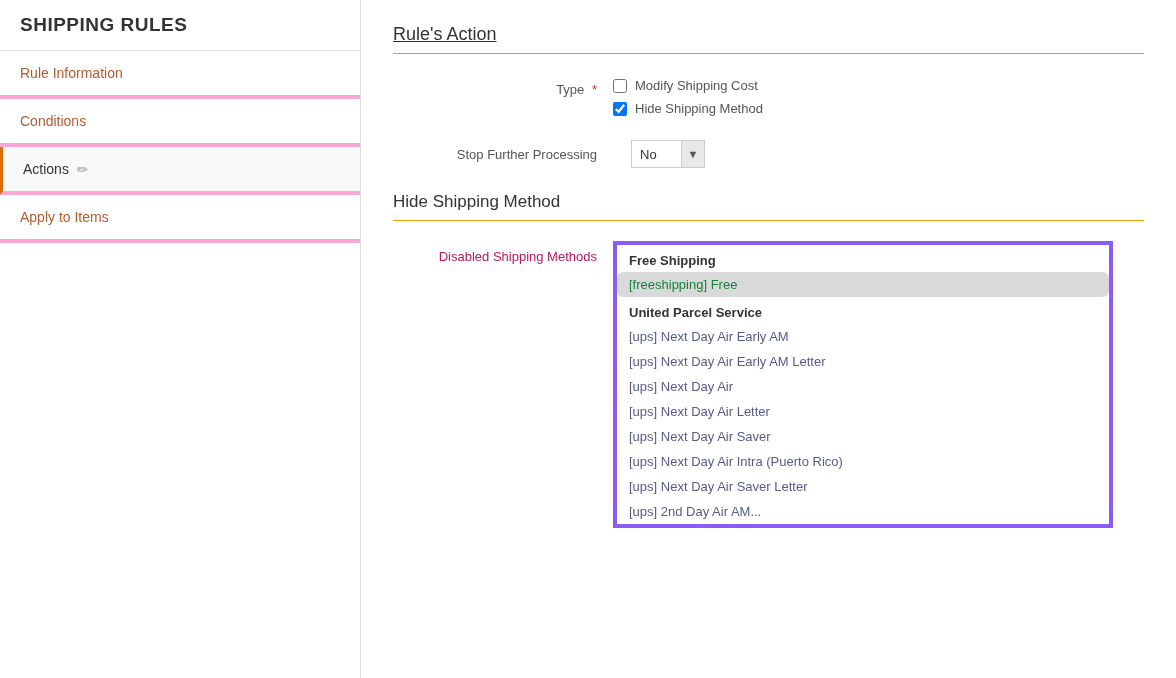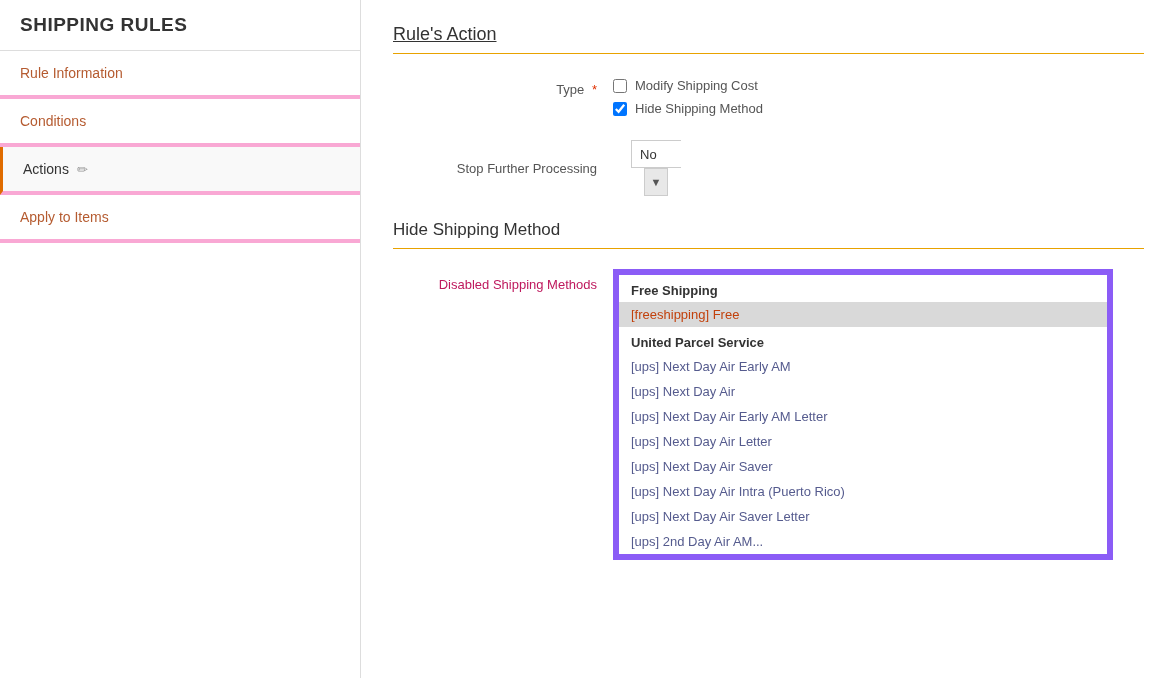--- a/index.html
+++ b/index.html
@@ -118,21 +118,20 @@
       width: 220px;
       min-width: 220px;
       text-align: right;
       padding-right: 16px;
       color: #555;
       font-size: 13px;
     }
     .select-wrapper {
       display: flex;
       align-items: center;
-      flex-direction: column;
     }
     .select-no {
       border: 1px solid #ccc;
       background: #fff;
       padding: 4px 8px;
       font-size: 13px;
       color: #333;
       min-width: 50px;
       border-right: none;
       height: 28px;
@@ -172,21 +171,21 @@
       width: 220px;
       min-width: 220px;
       text-align: right;
       padding-right: 16px;
       padding-top: 8px;
       color: #be185d;
       font-size: 13px;
     }
     .methods-list {
       flex: 1;
-      border: 6px solid #8b5cf6;
+      border: 4px solid #8b5cf6;
       background: #fff;
       font-size: 13px;
       max-height: 310px;
       overflow-y: auto;
       min-width: 500px;
       max-width: 500px;
     }
     .methods-group-header {
       font-weight: bold;
       color: #333;
@@ -194,21 +193,22 @@
       font-size: 13px;
     }
     .methods-item {
       padding: 5px 12px;
       color: #555b8e;
       cursor: pointer;
       font-size: 13px;
     }
     .methods-item.selected {
       background: #d9d9d9;
-      color: #c2410c;
+      color: #15803d;
+      border-radius: 6px;
     }
   </style>
 </head>
 <body>
 
 <div class="layout">
 
   <div class="sidebar">
     <div class="sidebar-header">
       <span>SHIPPING RULES</span>
@@ -259,22 +259,22 @@
 
     <div class="disabled-methods-row">
       <div class="disabled-methods-label">
         <span>Disabled Shipping Methods</span>
       </div>
       <div class="methods-list" id="methods-list">
           <div class="methods-group-header">Free Shipping</div>
           <div class="methods-item selected">[freeshipping] Free</div>
           <div class="methods-group-header">United Parcel Service</div>
           <div class="methods-item">[ups] Next Day Air Early AM</div>
+          <div class="methods-item">[ups] Next Day Air Early AM Letter</div>
           <div class="methods-item">[ups] Next Day Air</div>
-          <div class="methods-item">[ups] Next Day Air Early AM Letter</div>
           <div class="methods-item">[ups] Next Day Air Letter</div>
           <div class="methods-item">[ups] Next Day Air Saver</div>
           <div class="methods-item">[ups] Next Day Air Intra (Puerto Rico)</div>
           <div class="methods-item">[ups] Next Day Air Saver Letter</div>
           <div class="methods-item">[ups] 2nd Day Air AM...</div>
         </div>
     </div>
   </div>
 </div>
 

